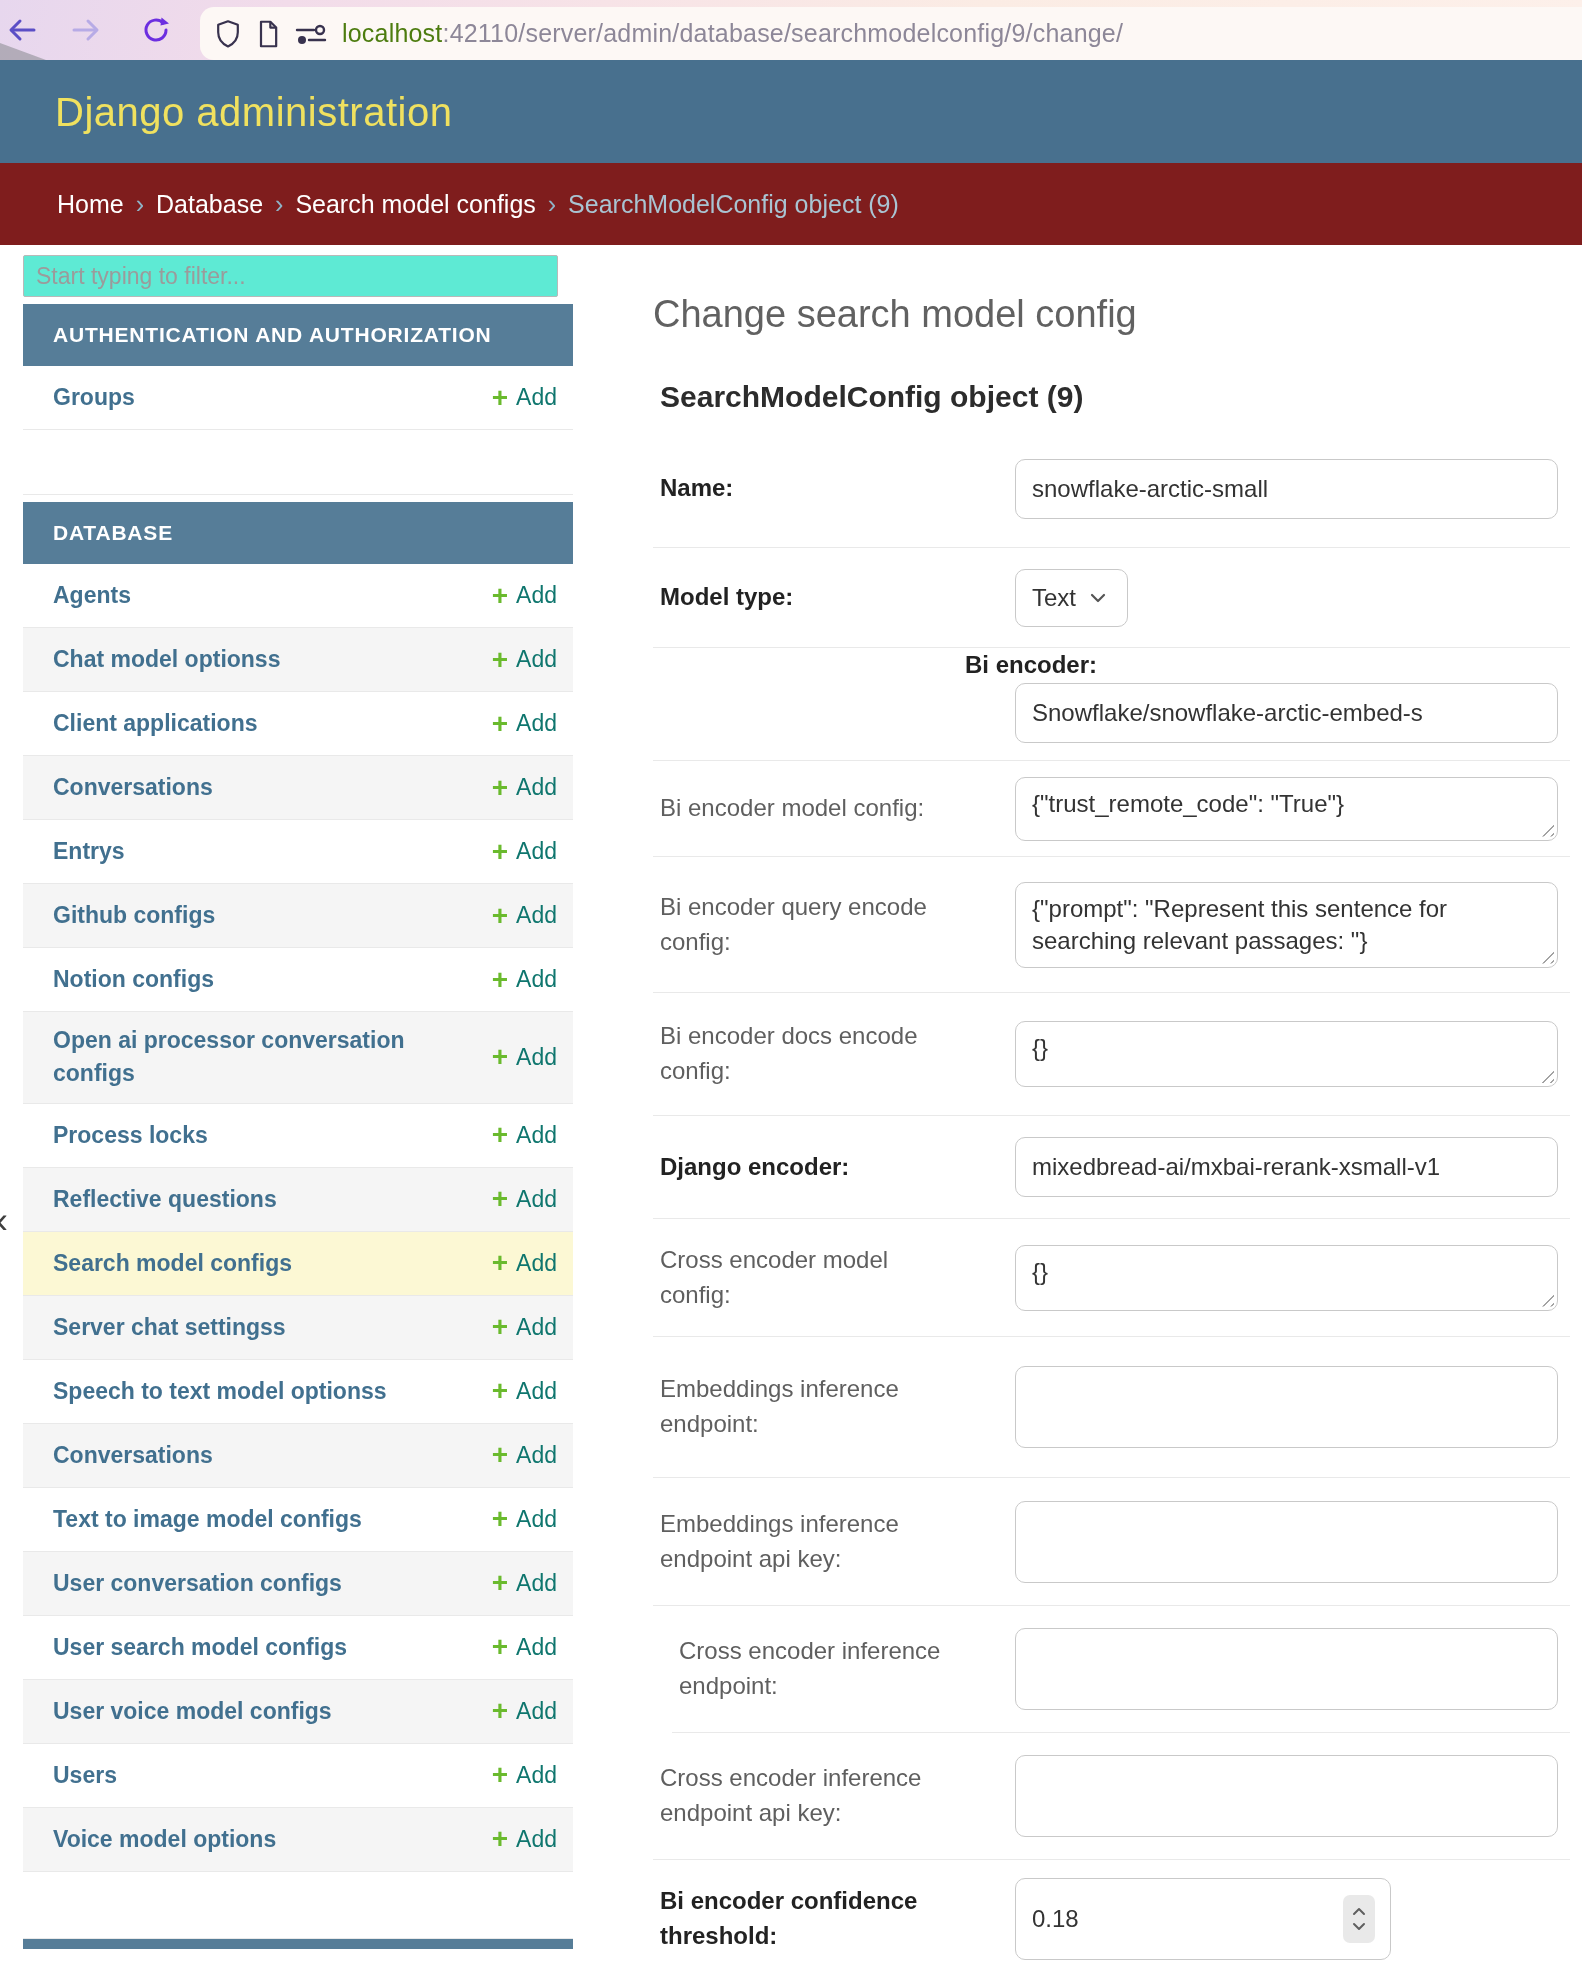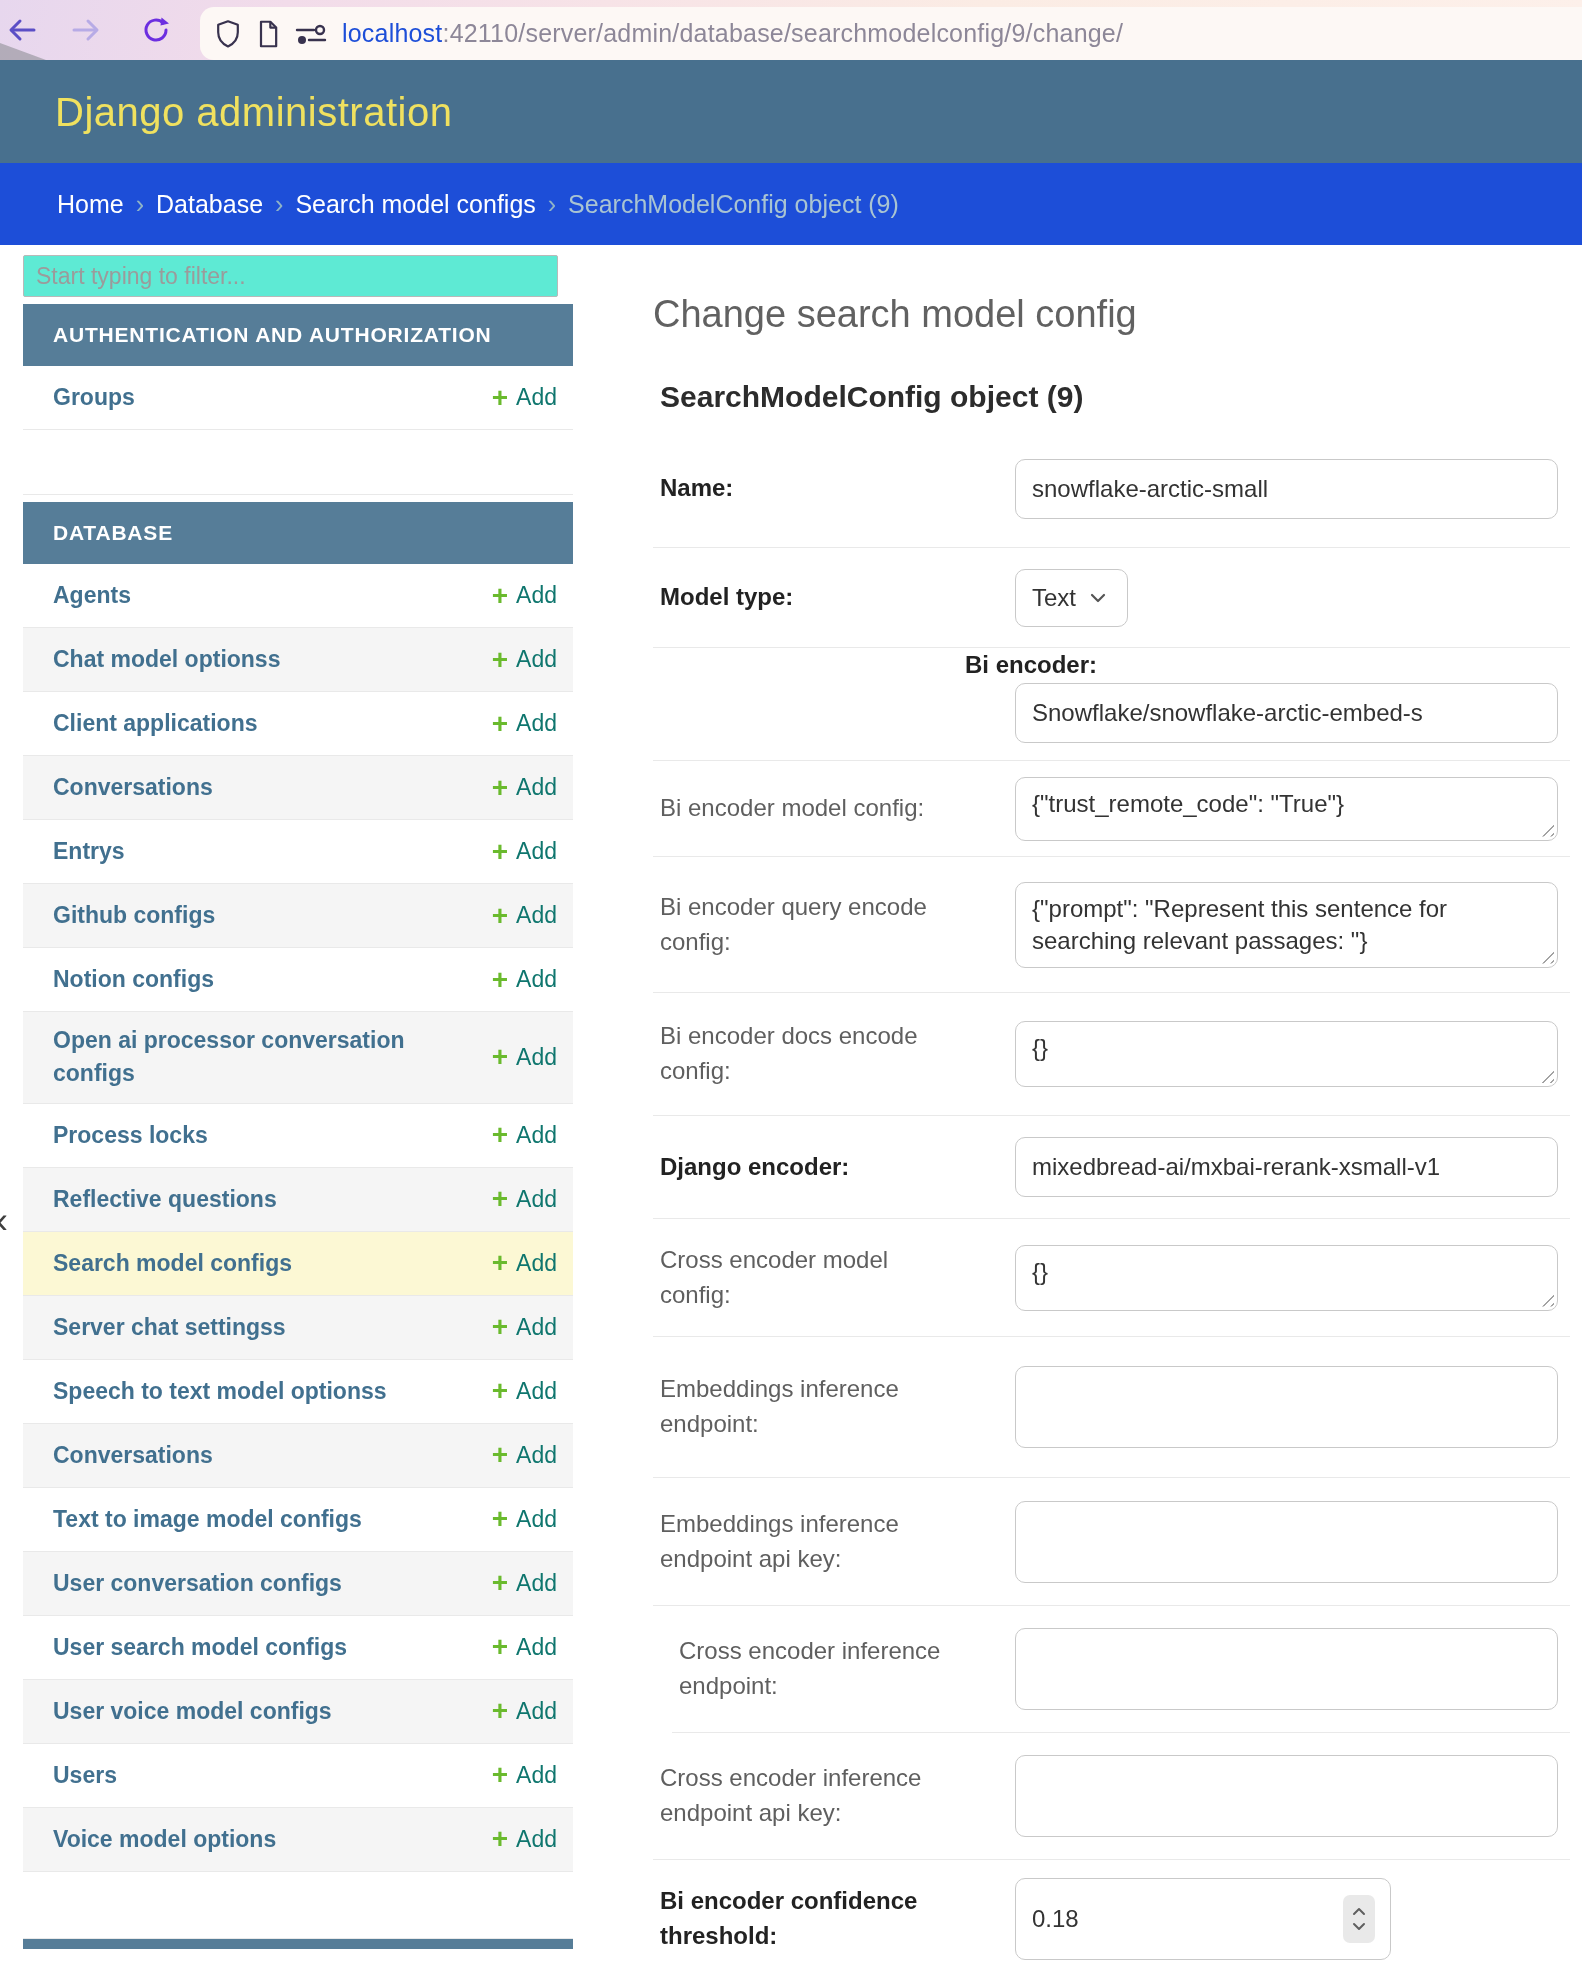--- a/index.html
+++ b/index.html
@@ -15,31 +15,31 @@
   .corner-wedge{position:absolute;left:0;bottom:0;width:46px;height:26px;
     background:#a5a1ab;clip-path:polygon(0 35%,0 100%,100% 100%);opacity:.8;}
   .nav-btn{position:absolute;top:14px;width:32px;height:32px;display:flex;align-items:center;justify-content:center;}
   .nav-back{left:6px;} .nav-fwd{left:70px;} .nav-reload{left:140px;}
   .urlbar{
     position:absolute;left:200px;top:7px;right:0;height:53px;background:#fdf8f5;
     border-radius:14px 0 0 14px;display:flex;align-items:center;padding-left:14px;box-sizing:border-box;
   }
   .urlbar .ic{margin-right:14px;display:flex;align-items:center;}
   .url-text{font-size:25px;letter-spacing:.2px;white-space:nowrap;overflow:hidden;}
-  .url-host{color:#1d4ed8;}
+  .url-host{color:#4d7c0f;}
   .url-rest{color:#8d8798;}
   
   .site-header{position:absolute;left:0;top:60px;width:1582px;height:103px;background:#48708e;}
   .site-header .brand{
     position:absolute;left:55px;top:50%;transform:translateY(-50%);
     color:#f0e15f;font-size:40px;font-weight:400;letter-spacing:.5px;
   }
   
   .breadcrumbs{
-    position:absolute;left:0;top:163px;width:1582px;height:82px;background:#1d4ed8;
+    position:absolute;left:0;top:163px;width:1582px;height:82px;background:#7f1d1d;
     display:flex;align-items:center;padding-left:57px;box-sizing:border-box;font-size:25px;
   }
   .breadcrumbs a{color:#ffffff;text-decoration:none;}
   .crumb-sep{color:#8fb3c6;margin:0 12px;}
   .crumb-current{color:#a9c4d2;}
   
   .sidebar{position:absolute;left:23px;top:255px;width:550px;}
   .filter-input{
     width:535px;height:42px;box-sizing:border-box;border:1px solid #b9b9b9;border-radius:2px;
     font-size:23px;color:#333;padding:0 12px;font-family:"Liberation Sans",sans-serif;background:#5eead4;

